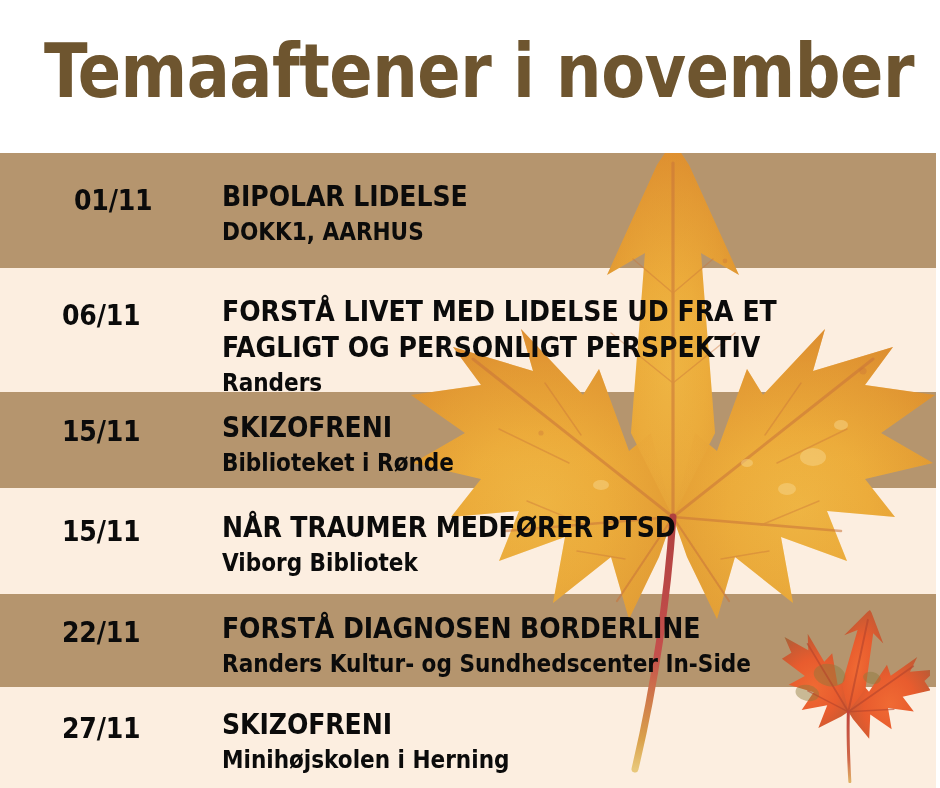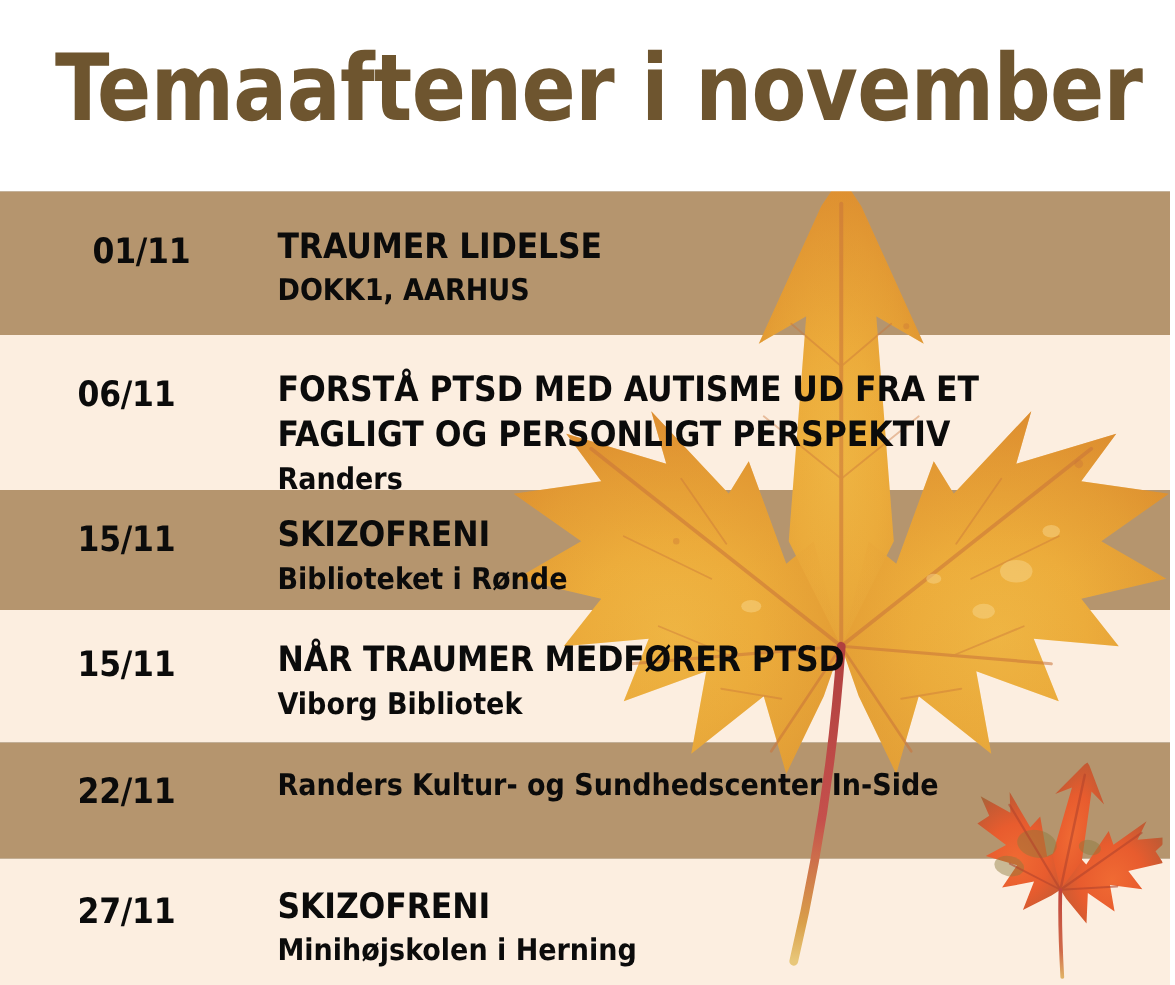--- a/index.html
+++ b/index.html
@@ -345,28 +345,28 @@
         <path d="M 80 104 C 84 126, 90 150, 96 172" stroke="url(#gStem2)" stroke-width="3" fill="none" stroke-linecap="round"></path>
       </g>
     </svg>
 
   </div>
 
   <div id="text-layer">
       <div class="entry" style="top: 0px; height: 115px;">
         <div class="entry-date" style="top: 31px; margin-left: 12px;">01/11</div>
         <div class="entry-body" style="top: 26px;">
-          <div class="entry-title">TRAUMER LIDELSE</div>
+          <div class="entry-title">BIPOLAR LIDELSE</div>
           <div class="entry-venue">DOKK1, AARHUS</div>
         </div>
       </div>
       <div class="entry" style="top: 115px; height: 124px;">
         <div class="entry-date" style="top: 31px;">06/11</div>
         <div class="entry-body" style="top: 26px;">
-          <div class="entry-title wide">FORSTÅ PTSD MED AUTISME UD FRA ET
+          <div class="entry-title wide">FORSTÅ LIVET MED LIDELSE UD FRA ET
 FAGLIGT OG PERSONLIGT PERSPEKTIV</div>
           <div class="entry-venue">Randers</div>
         </div>
       </div>
       <div class="entry" style="top: 239px; height: 96px;">
         <div class="entry-date" style="top: 23px;">15/11</div>
         <div class="entry-body" style="top: 18px;">
           <div class="entry-title">SKIZOFRENI</div>
           <div class="entry-venue">Biblioteket i Rønde</div>
         </div>
@@ -374,20 +374,21 @@
       <div class="entry" style="top: 335px; height: 106px;">
         <div class="entry-date" style="top: 27px;">15/11</div>
         <div class="entry-body" style="top: 22px;">
           <div class="entry-title">NÅR TRAUMER MEDFØRER PTSD</div>
           <div class="entry-venue">Viborg Bibliotek</div>
         </div>
       </div>
       <div class="entry" style="top: 441px; height: 93px; border-radius: 31px;">
         <div class="entry-date" style="top: 22px;">22/11</div>
         <div class="entry-body" style="top: 17px;">
+          <div class="entry-title">FORSTÅ DIAGNOSEN BORDERLINE</div>
           <div class="entry-venue">Randers Kultur- og Sundhedscenter In-Side</div>
         </div>
       </div>
       <div class="entry" style="top: 534px; height: 101px;">
         <div class="entry-date" style="top: 25px;">27/11</div>
         <div class="entry-body" style="top: 20px;">
           <div class="entry-title">SKIZOFRENI</div>
           <div class="entry-venue">Minihøjskolen i Herning</div>
         </div>
       </div>

